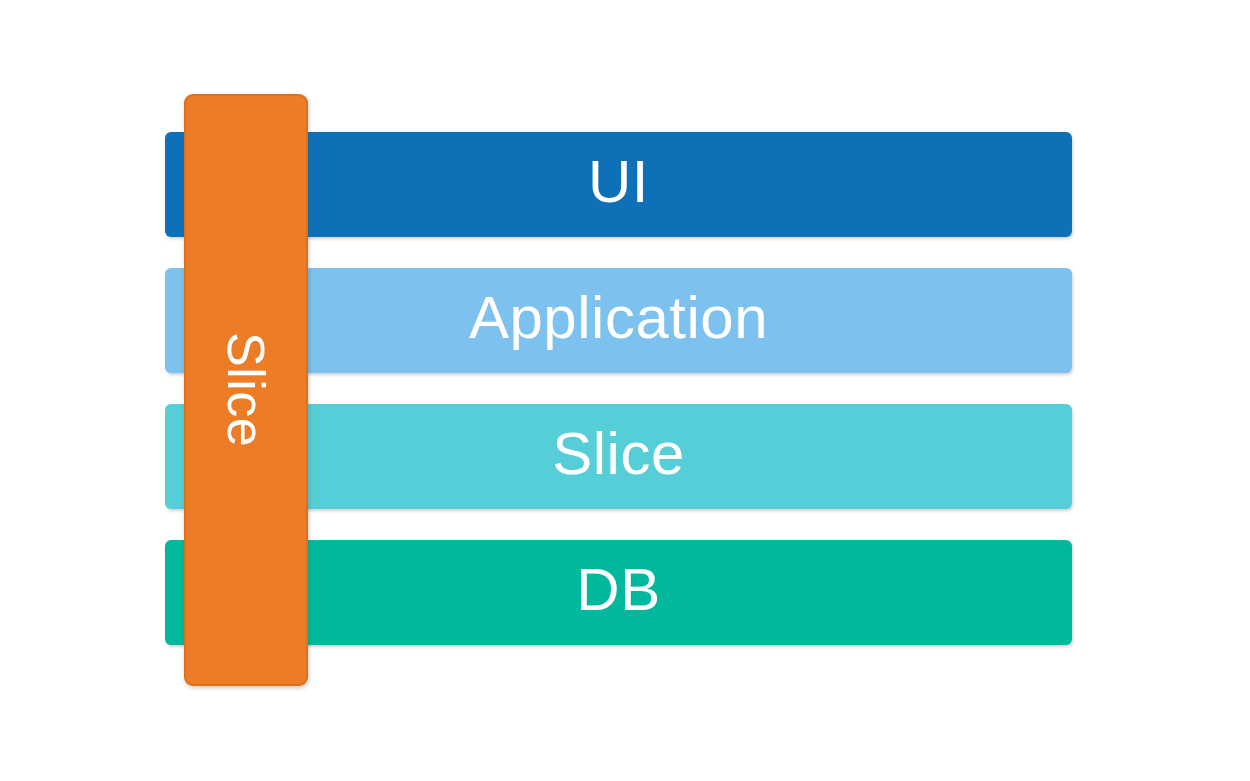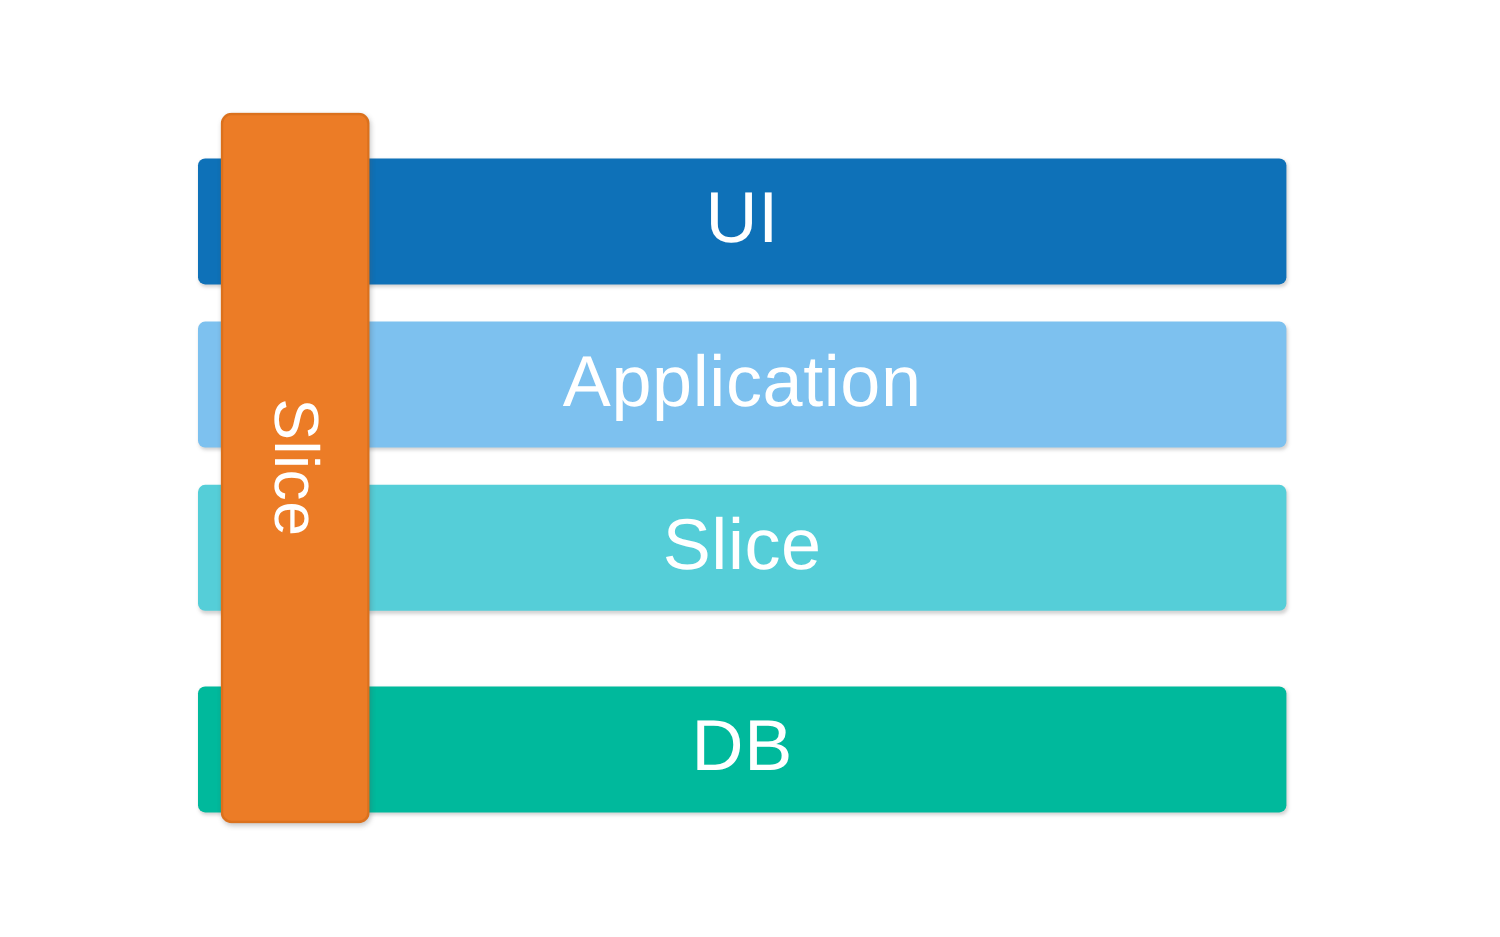--- a/index.html
+++ b/index.html
@@ -22,21 +22,21 @@
     height: 105px;
     border-radius: 6px;
     display: flex;
     align-items: center;
     justify-content: center;
     box-shadow: 1px 2px 3px rgba(80, 80, 80, 0.25);
   }
   .layer-0 { top: 132px; }
   .layer-1 { top: 268px; }
   .layer-2 { top: 404px; }
-  .layer-3 { top: 572px; }
+  .layer-3 { top: 540px; }
   .layer-label {
     color: #ffffff;
     font-size: 60px;
     line-height: 1;
     padding-bottom: 6px;
     letter-spacing: 0.5px;
   }
   .slice {
     position: absolute;
     left: 184px;

